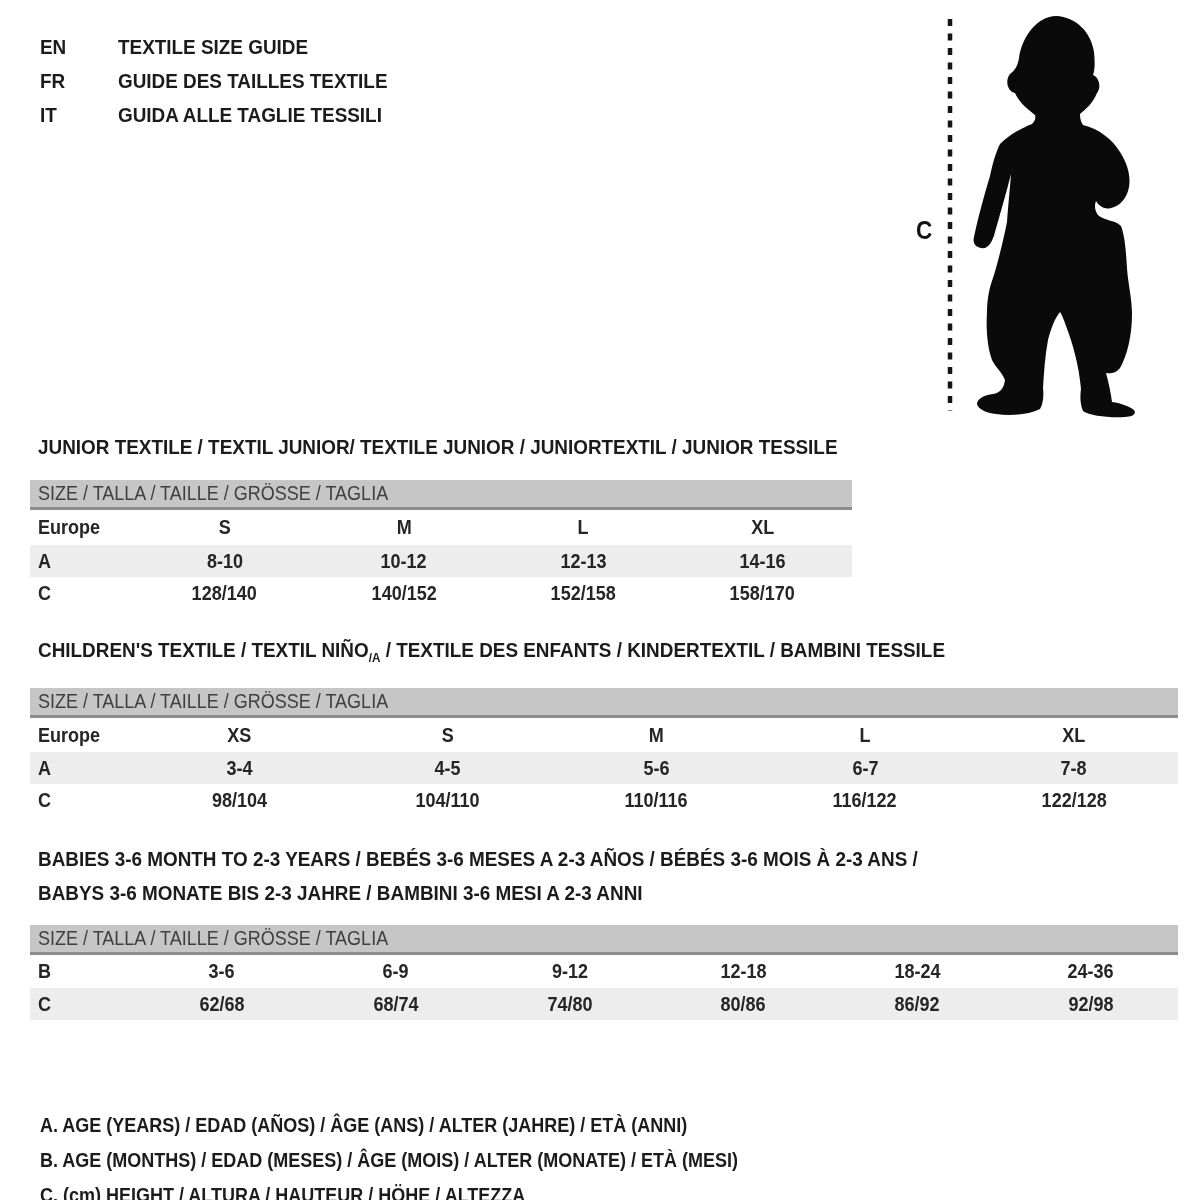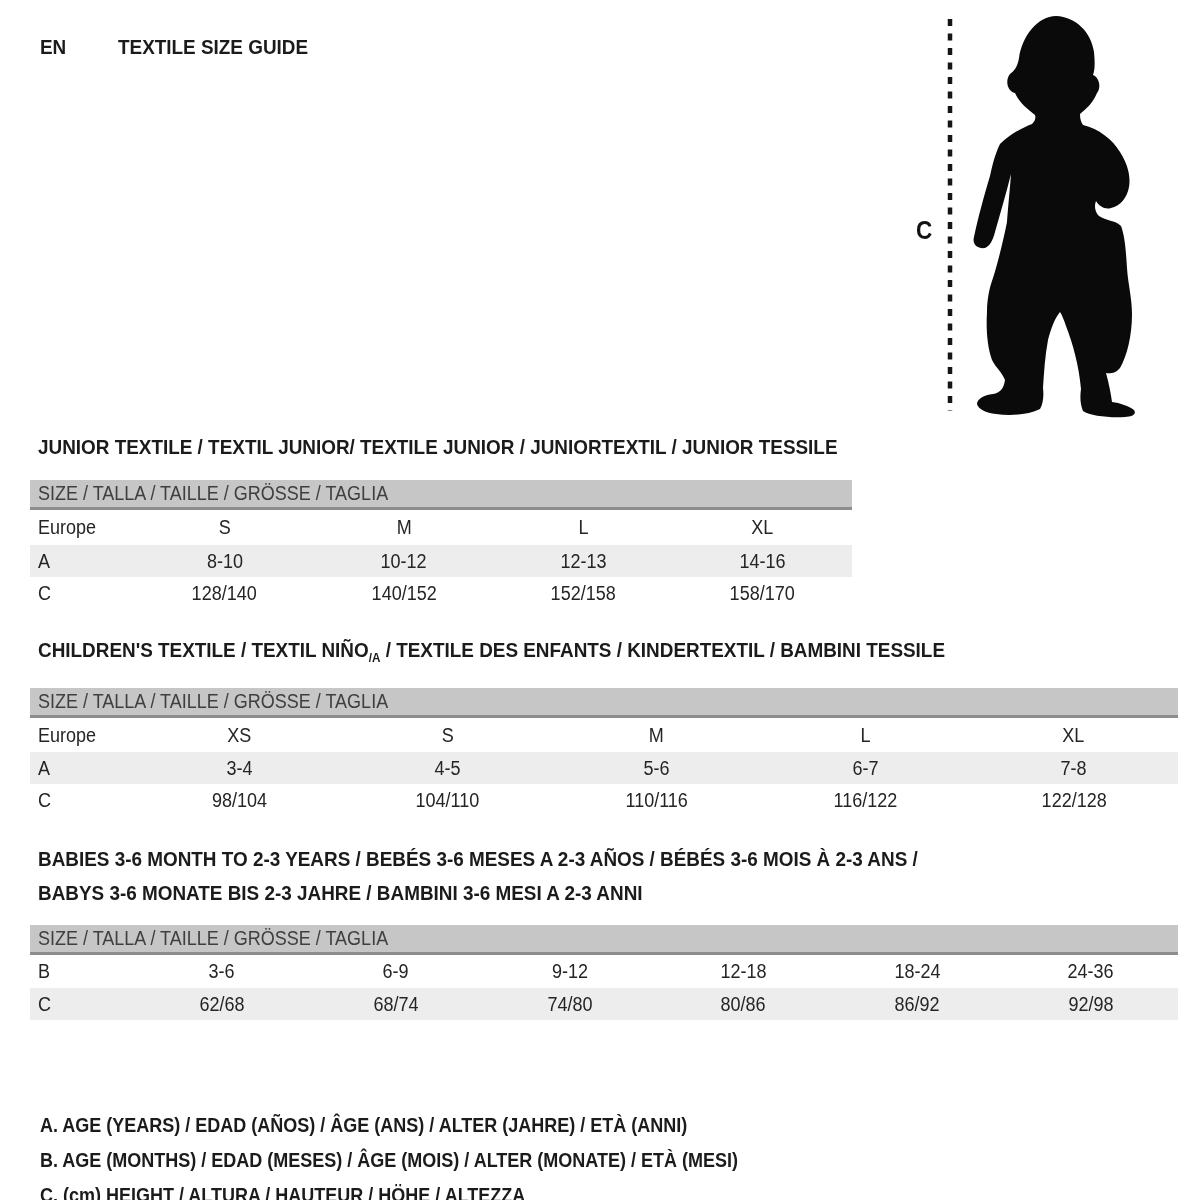--- a/index.html
+++ b/index.html
@@ -31,38 +31,46 @@
   .h-sub { font-size:13px; vertical-align:-5px; }
 
   
   .size-bar { position:absolute; height:30px; background:var(--header-bar);
               border-bottom:3px solid var(--header-bar-border);
               font-weight:normal; font-size:20px; line-height:26px; color:#3f3f3f; padding-left:8px; }
 
   
   .size-table { position:absolute; border-collapse:collapse; table-layout:fixed;
                 font-size:20px; color:#252525; }
-  .size-table td { text-align:center; padding:0; vertical-align:middle; }
+  .size-table td { text-align:center; padding:0; vertical-align:middle;font-weight:bold; }
   .size-table td.row-label { text-align:left; padding-left:8px; }
   tr.stripe { background:var(--row-stripe); }
 
   
   .legend { position:absolute; left:40px; top:1068px;margin-top:40px; }
   .legend-line { height:35px; line-height:35px; font-weight:bold; font-size:20px; color:var(--ink);
                  transform:scaleX(0.9); transform-origin:0 50%; white-space:nowrap; }
 </style>
 </head>
 <body>
 
 <div class="page">
 
   <div class="lang-list">
     <div class="lang-row">
       <span class="lang-code squeeze">EN</span>
       <span class="squeeze">TEXTILE SIZE GUIDE</span>
+    </div>
+    <div class="lang-row">
+      <span class="lang-code squeeze">FR</span>
+      <span class="squeeze">GUIDE DES TAILLES TEXTILE</span>
+    </div>
+    <div class="lang-row">
+      <span class="lang-code squeeze">IT</span>
+      <span class="squeeze">GUIDA ALLE TAGLIE TESSILI</span>
     </div>
   </div>
 
   <svg class="figure-svg" width="290" height="420" viewBox="0 0 290 420">
     <line x1="45" y1="14" x2="45" y2="406" stroke="#151515" stroke-width="4.5" stroke-dasharray="7 7.5"></line>
     <g transform="translate(55,7)">
       <path fill="#0a0a0a" d="
         M96,4
         C116,5 131,20 134,40
         C135,50 135,58 133,63

